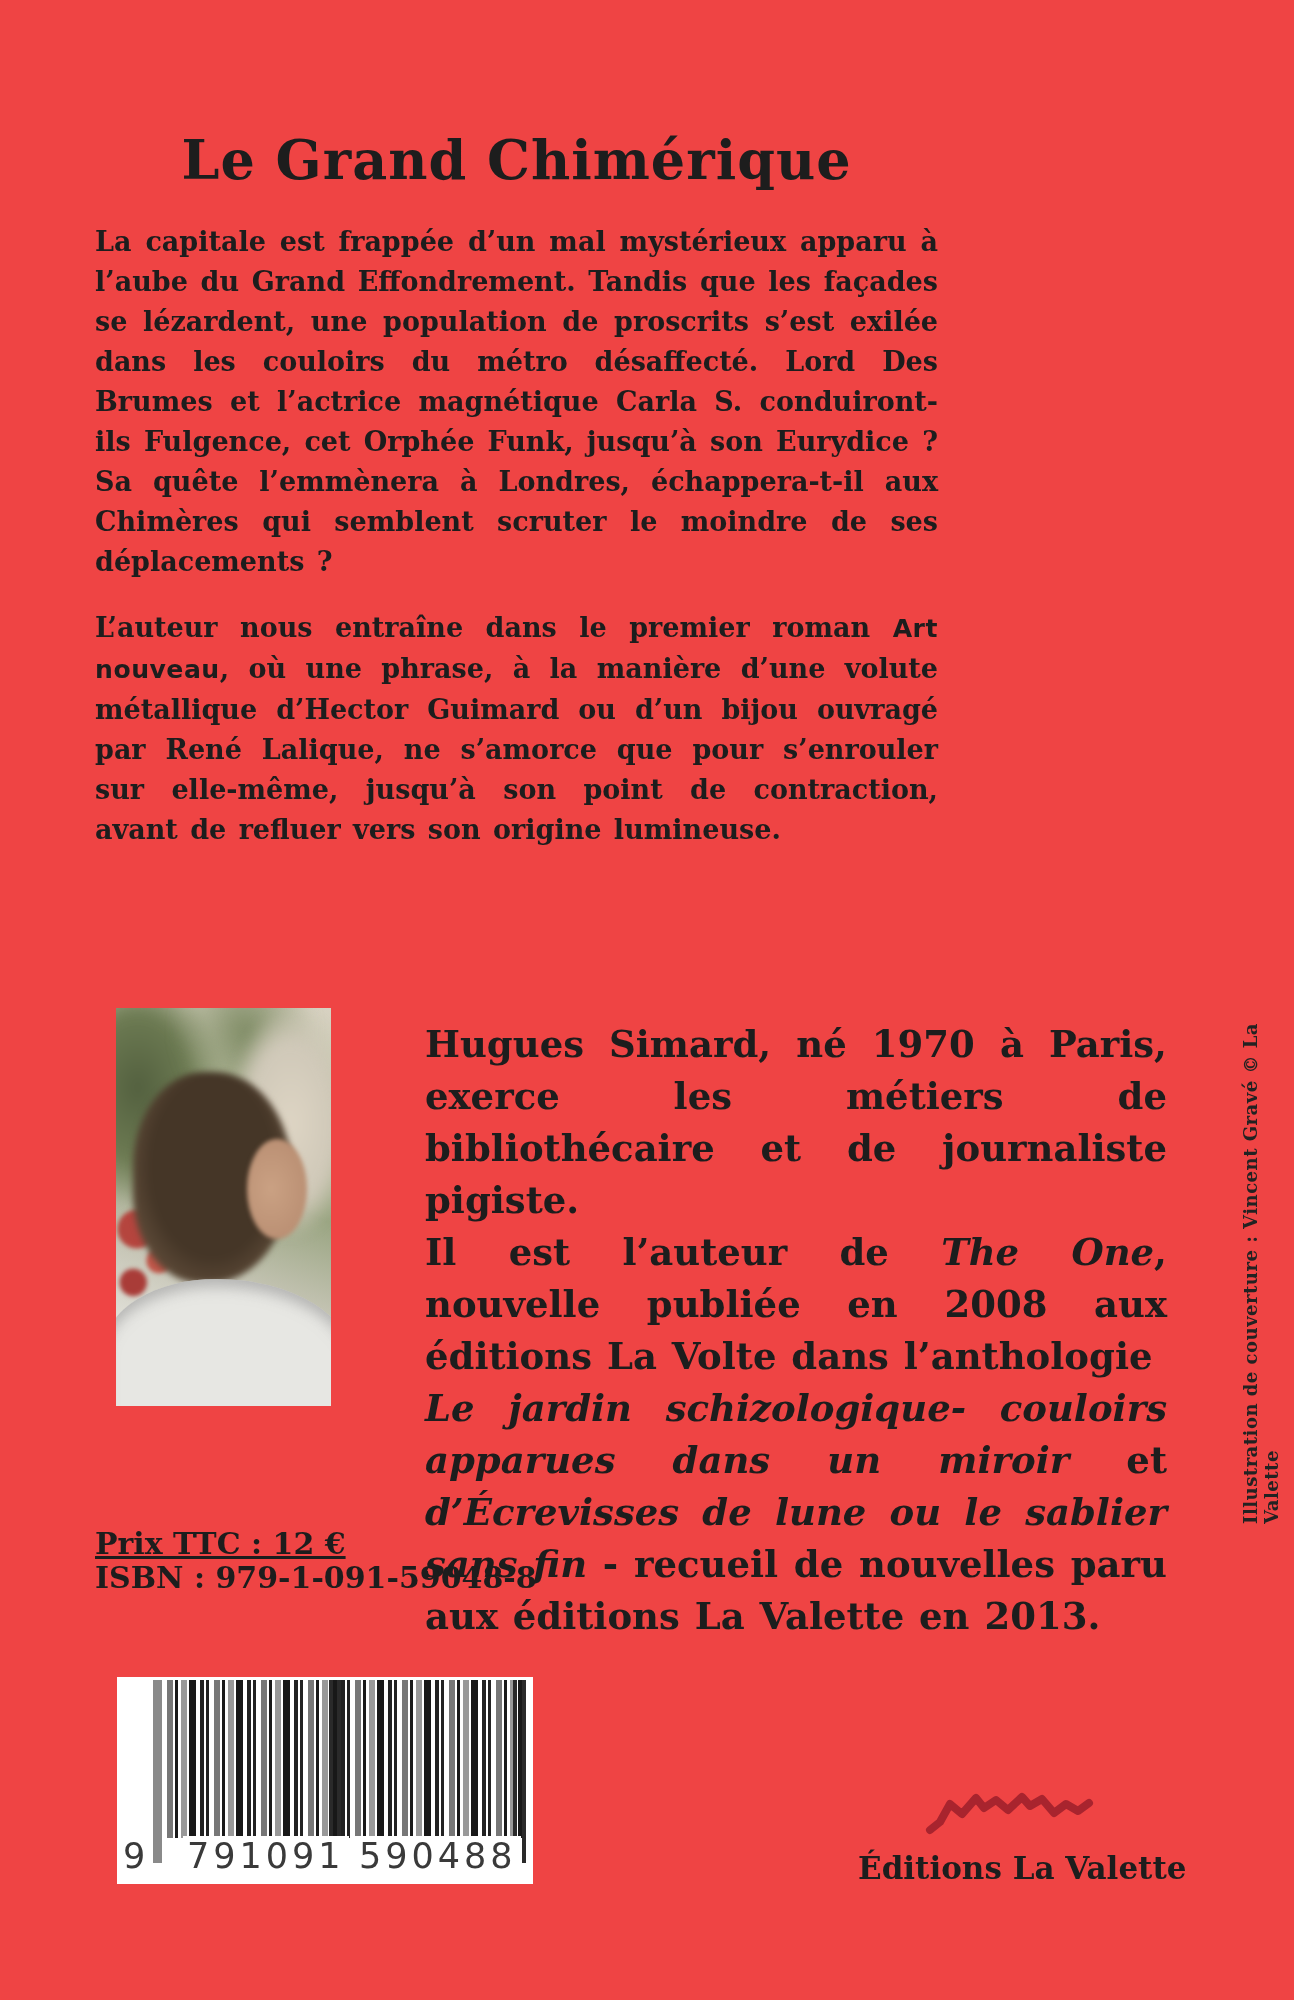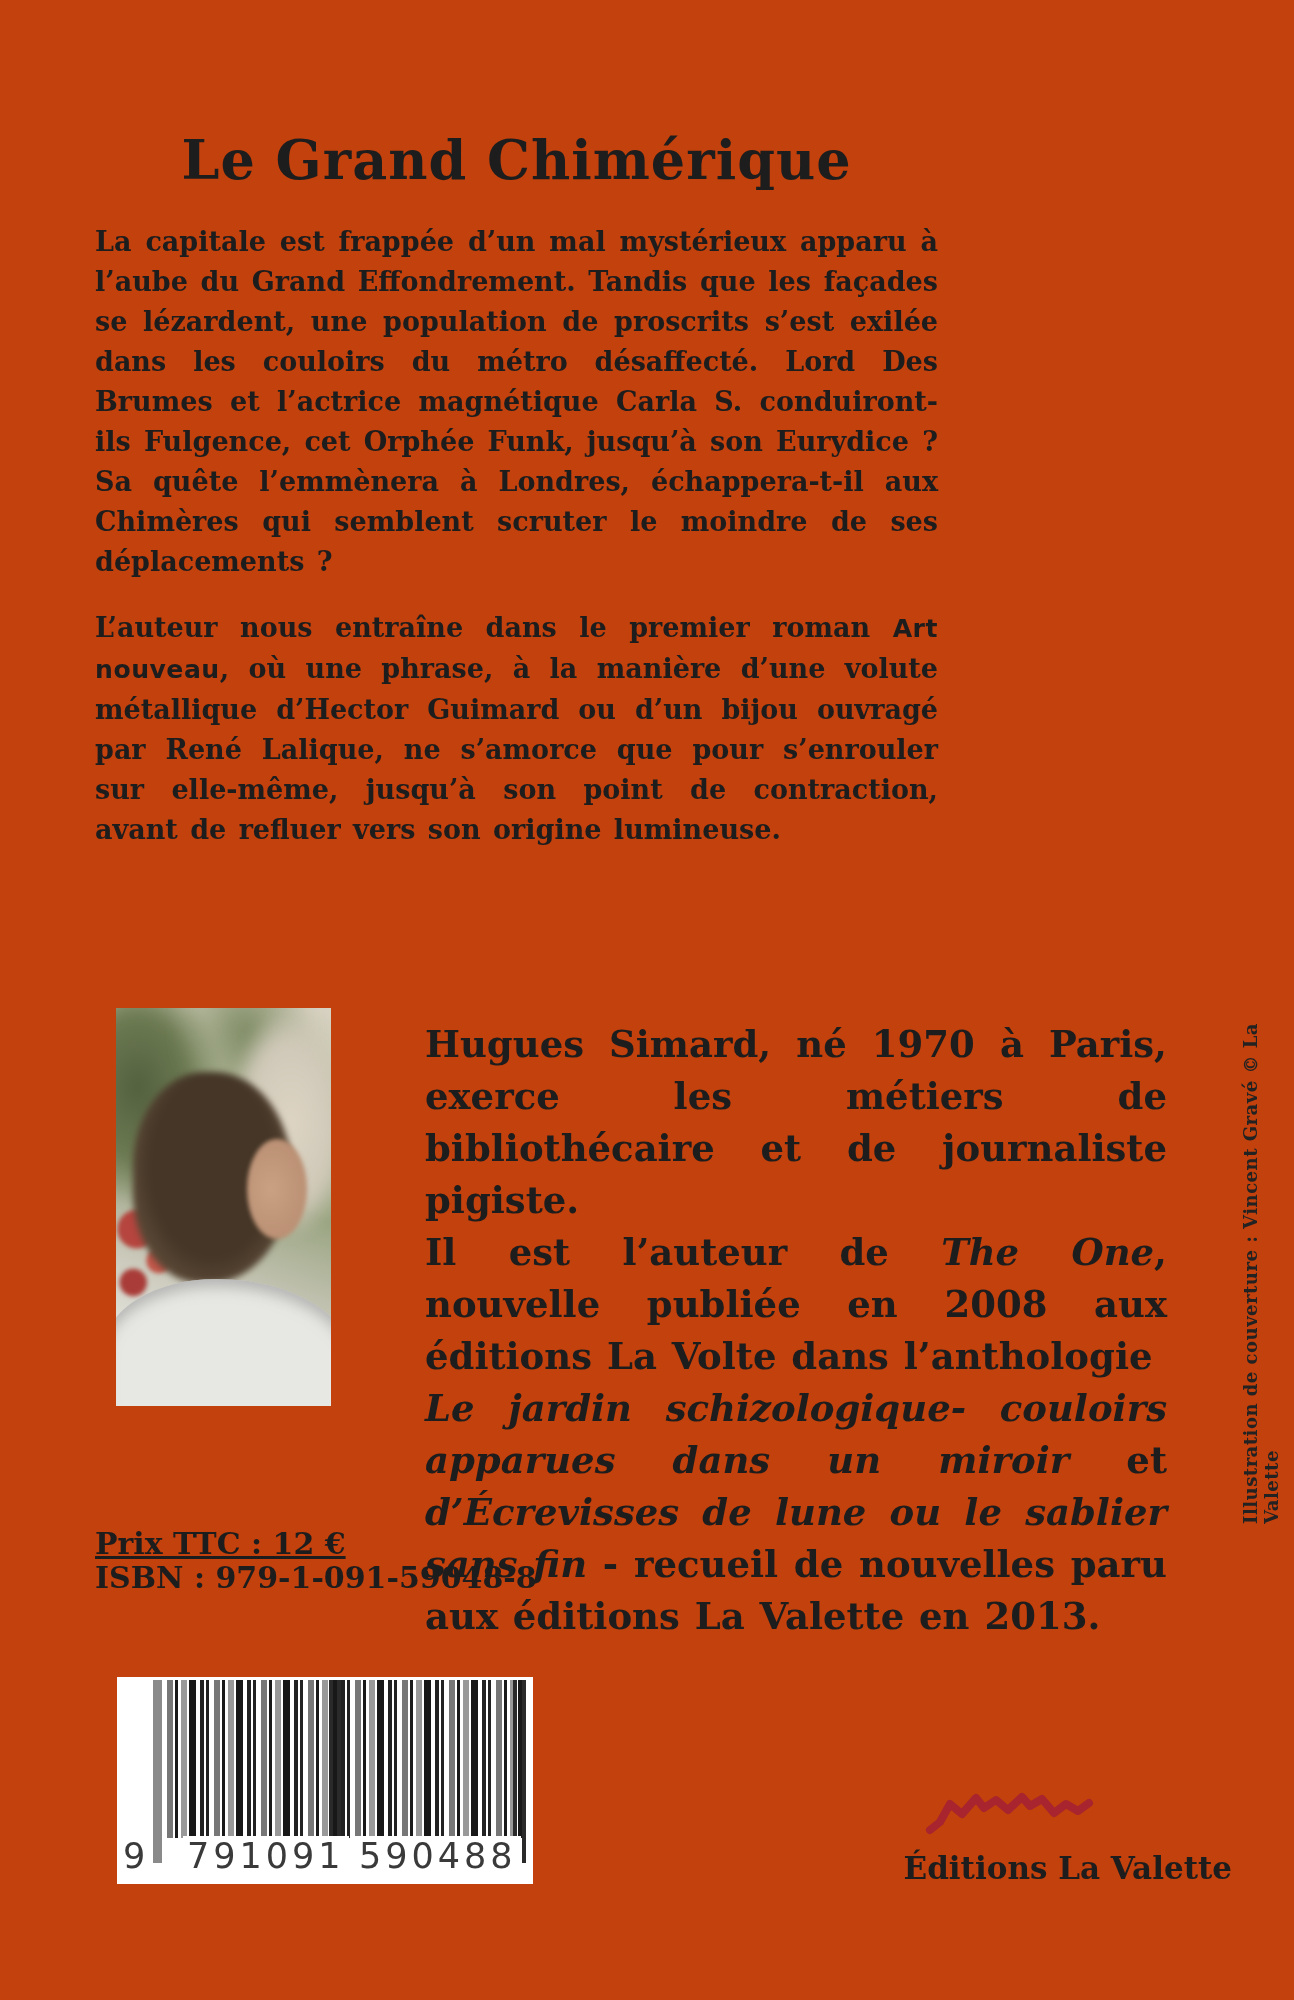--- a/index.html
+++ b/index.html
@@ -1,19 +1,19 @@
 <!DOCTYPE html>
 <html><head>
 <meta charset="utf-8">
 <style>
   html,body{margin:0;padding:0;background:#ececeb;}
   .cover{
     position:relative;
     width:1294px;height:2000px;
-    background:#c2410c;
+    background:#ef4444;
     font-family:"DejaVu Serif","Liberation Serif",serif;
     color:#1d1d1d;
     overflow:hidden;
   }
   .title{
     position:absolute;left:95px;top:92px;width:843px;
     text-align:center;font-size:54px;font-weight:700;letter-spacing:1px;
   }
   .synopsis{
     position:absolute;left:95px;top:222px;width:843px;
@@ -74,21 +74,21 @@
   .guard.g-right1{left:396px;}
   .guard.g-right2{left:405px;}
   .bc-digits{position:absolute;bottom:8px;left:0;width:100%;height:44px;
     font-family:"DejaVu Sans","Liberation Sans",sans-serif;font-size:35px;color:#3a3a3a;}
   .bc-digits span{position:absolute;bottom:0;background:#fff;padding:0 4px;}
   .bc-d0{left:2px;}
   .bc-d1{left:66px;letter-spacing:4px;}
   .bc-d2{left:238px;letter-spacing:4px;}
   
   .logo-squiggle{position:absolute;left:922px;top:1782px;width:176px;height:58px;}
-  .publisher-name{position:absolute;left:858px;top:1850px;width:374px;text-align:right;
+  .publisher-name{position:absolute;left:858px;top:1850px;width:374px;text-align:left;
     font-size:31px;font-weight:600;}
   
   .spine-credit{
     position:absolute;left:1240px;top:1524px;width:572px;
     transform:rotate(-90deg);transform-origin:0 0;
     font-size:18px;font-weight:600;letter-spacing:0.5px;color:#222;
   }
 </style>
 </head>
 <body>

